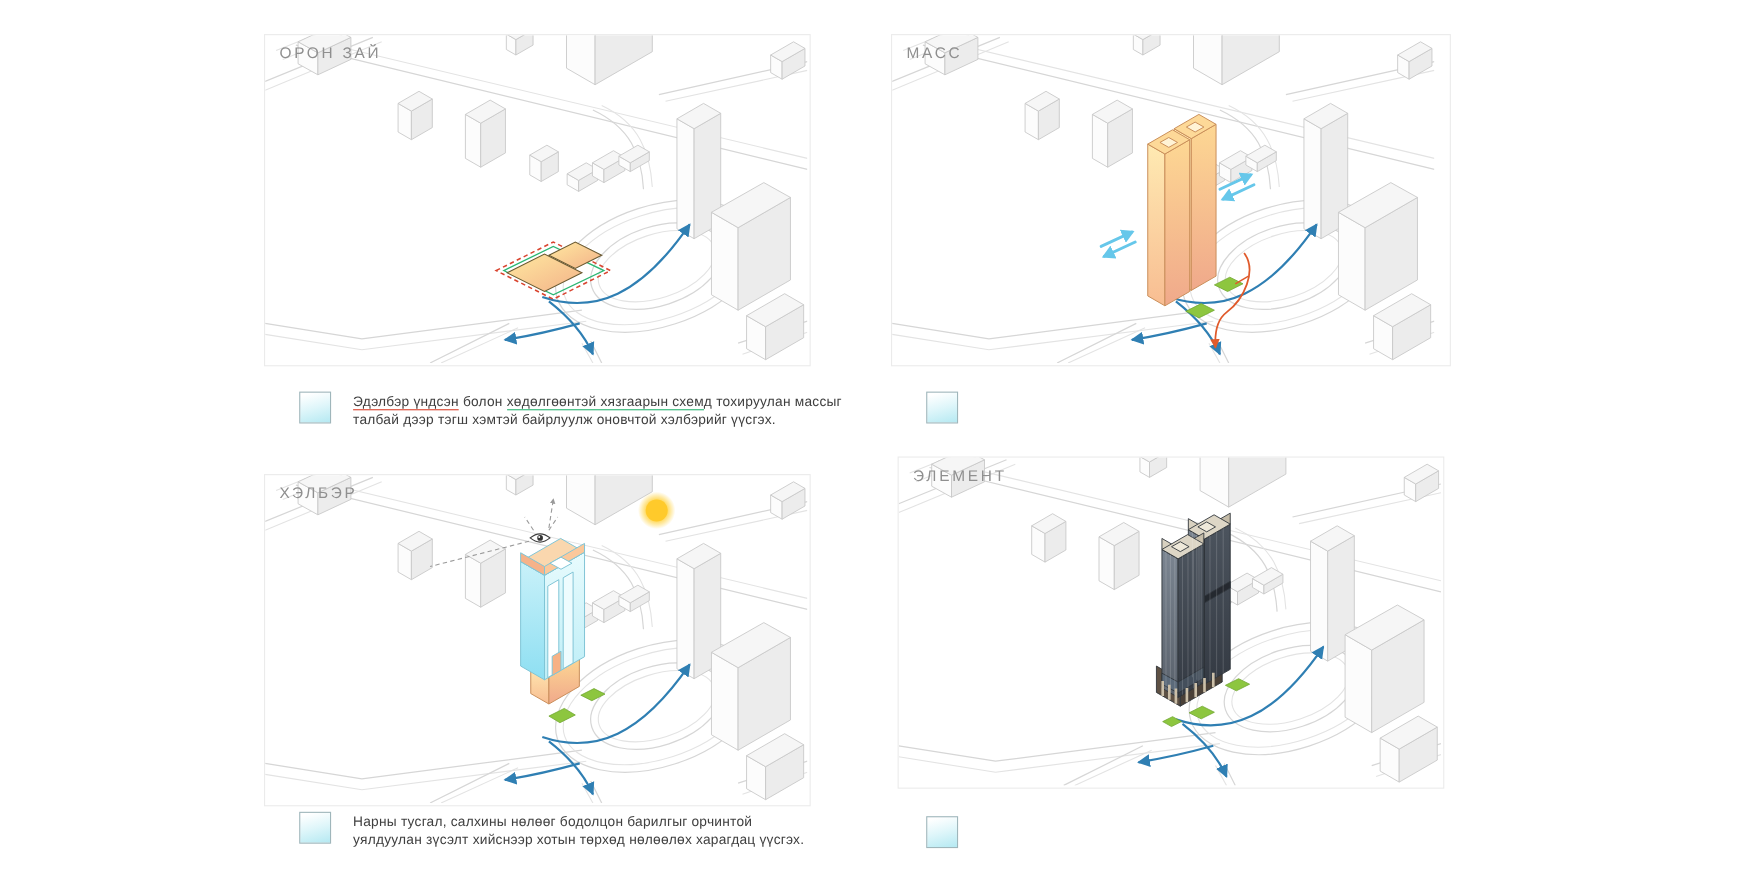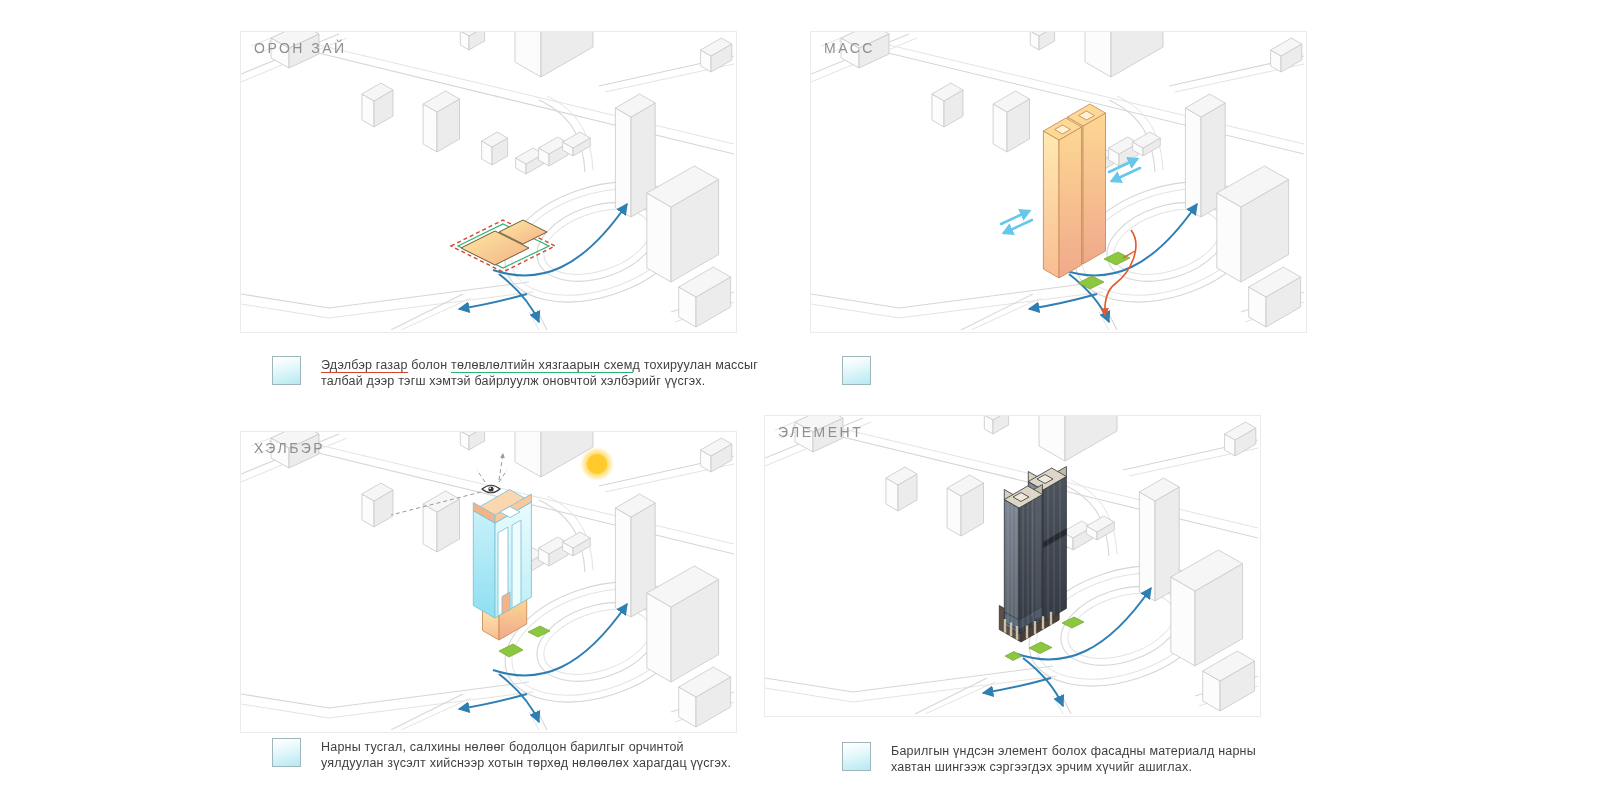--- a/index.html
+++ b/index.html
@@ -168,21 +168,21 @@
       <g>
         <polygon points="210,214 262,188 314,214 262,240" fill="none" stroke="#d9442f" stroke-width="1.4" stroke-dasharray="4 3"></polygon>
         <polygon points="217,214 262,192 308,214 262,236" fill="none" stroke="#2bb673" stroke-width="1.2"></polygon>
         <polygon points="220,216 254,199 288,216 254,233" fill="url(#gPlot)" stroke="#6b5a32" stroke-width="1"></polygon>
         <polygon points="258,200 282,188 306,200 282,212" fill="url(#gPlot)" stroke="#6b5a32" stroke-width="1"></polygon>
       </g>
     </svg>
     <h2 class="panel-title">ОРОН ЗАЙ</h2>
   </section>
 
-  <section class="panel" style="left:810px;top:31px;">
+  <section class="panel" style="left:810px;top:31px;padding-left:12px;">
     <svg class="diagram" viewBox="0 0 493 298">
       <use href="#site-bg" xlink:href="#site-bg"></use>
       <g>
         <polygon class="greenPatch" points="293,227 307,220 319,226 305,233"></polygon>
         <polygon class="greenPatch" points="267,251 281,244 293,250 279,257"></polygon>
       </g>
       <g>
         <g class="orangeEdge">
           <polygon points="256.4,223 272,232 272,94 256.4,85" fill="url(#gOrL)"></polygon>
           <polygon points="272,232 294.5,219 294.5,81 272,94" fill="url(#gOrR)"></polygon>
@@ -240,21 +240,21 @@
         <path class="dash" d="M258,50 L266,38"></path>
         <path class="dash" d="M258,48 L262,22" marker-end="url(#mG)"></path>
         <path d="M241,57 Q250,49.5 259,57 Q250,64.5 241,57 Z" fill="#ffffff" stroke="#3d3d3d" stroke-width="1.1"></path>
         <circle cx="250" cy="57" r="2.6" fill="#333333"></circle>
         <circle cx="249.2" cy="56.2" r="0.9" fill="#ffffff"></circle>
       </g>
     </svg>
     <h2 class="panel-title">ХЭЛБЭР</h2>
   </section>
 
-  <section class="panel" style="left:764px;top:415px;">
+  <section class="panel" style="left:816px;top:415px;">
     <svg class="diagram" viewBox="0 0 493 298">
       <use href="#site-bg" xlink:href="#site-bg"></use>
       <g>
         <polygon class="greenPatch" points="297,207 309,201 319,206 307,212"></polygon>
         <polygon class="greenPatch" points="264,232 276,226 287,231.5 275,237.5"></polygon>
         <polygon class="greenPatch" points="240,240 249,235.5 257,240 248,244.5"></polygon>
       </g>
       <g>
         <g class="darkEdge">
 
@@ -291,33 +291,31 @@
           <path d="M240,216.8 L240,203 M246,220.2 L246,206.4 M252,223.7 L252,209.9"></path>
           <path d="M262,222.5 L262,209.5 M270,217.9 L270,204.9 M278,213.3 L278,200.3 M286,208.7 L286,195.7"></path>
         </g>
       </g>
     </svg>
     <h2 class="panel-title">ЭЛЕМЕНТ</h2>
   </section>
 
   <div class="caption" style="left:272px;top:356px;">
     <div class="swatch"></div>
-    <p><span class="u u-red">Эдэлбэр газар</span><span> болон </span><span class="u u-green">төлөвлөлтийн хязгаарын схем</span><span>д тохируулан массыг
+    <p><span class="u u-red">Эдэлбэр үндсэн</span><span> болон </span><span class="u u-green">хөдөлгөөнтэй хязгаарын схем</span><span>д тохируулан массыг
 талбай дээр тэгш хэмтэй байрлуулж оновчтой хэлбэрийг үүсгэх.</span></p>
   </div>
 
   <div class="caption" style="left:842px;top:356px;">
     <div class="swatch"></div>
   </div>
 
   <div class="caption" style="left:272px;top:738px;">
     <div class="swatch"></div>
     <p><span>Нарны тусгал, салхины нөлөөг бодолцон барилгыг орчинтой
 уялдуулан зүсэлт хийснээр хотын төрхөд нөлөөлөх харагдац үүсгэх.</span></p>
   </div>
 
   <div class="caption" style="left:842px;top:742px;">
     <div class="swatch"></div>
-    <p><span>Барилгын үндсэн элемент болох фасадны материалд нарны
-хавтан шингээж сэргээгдэх эрчим хүчийг ашиглах.</span></p>
   </div>
 
 </div>
 
 </body></html>

